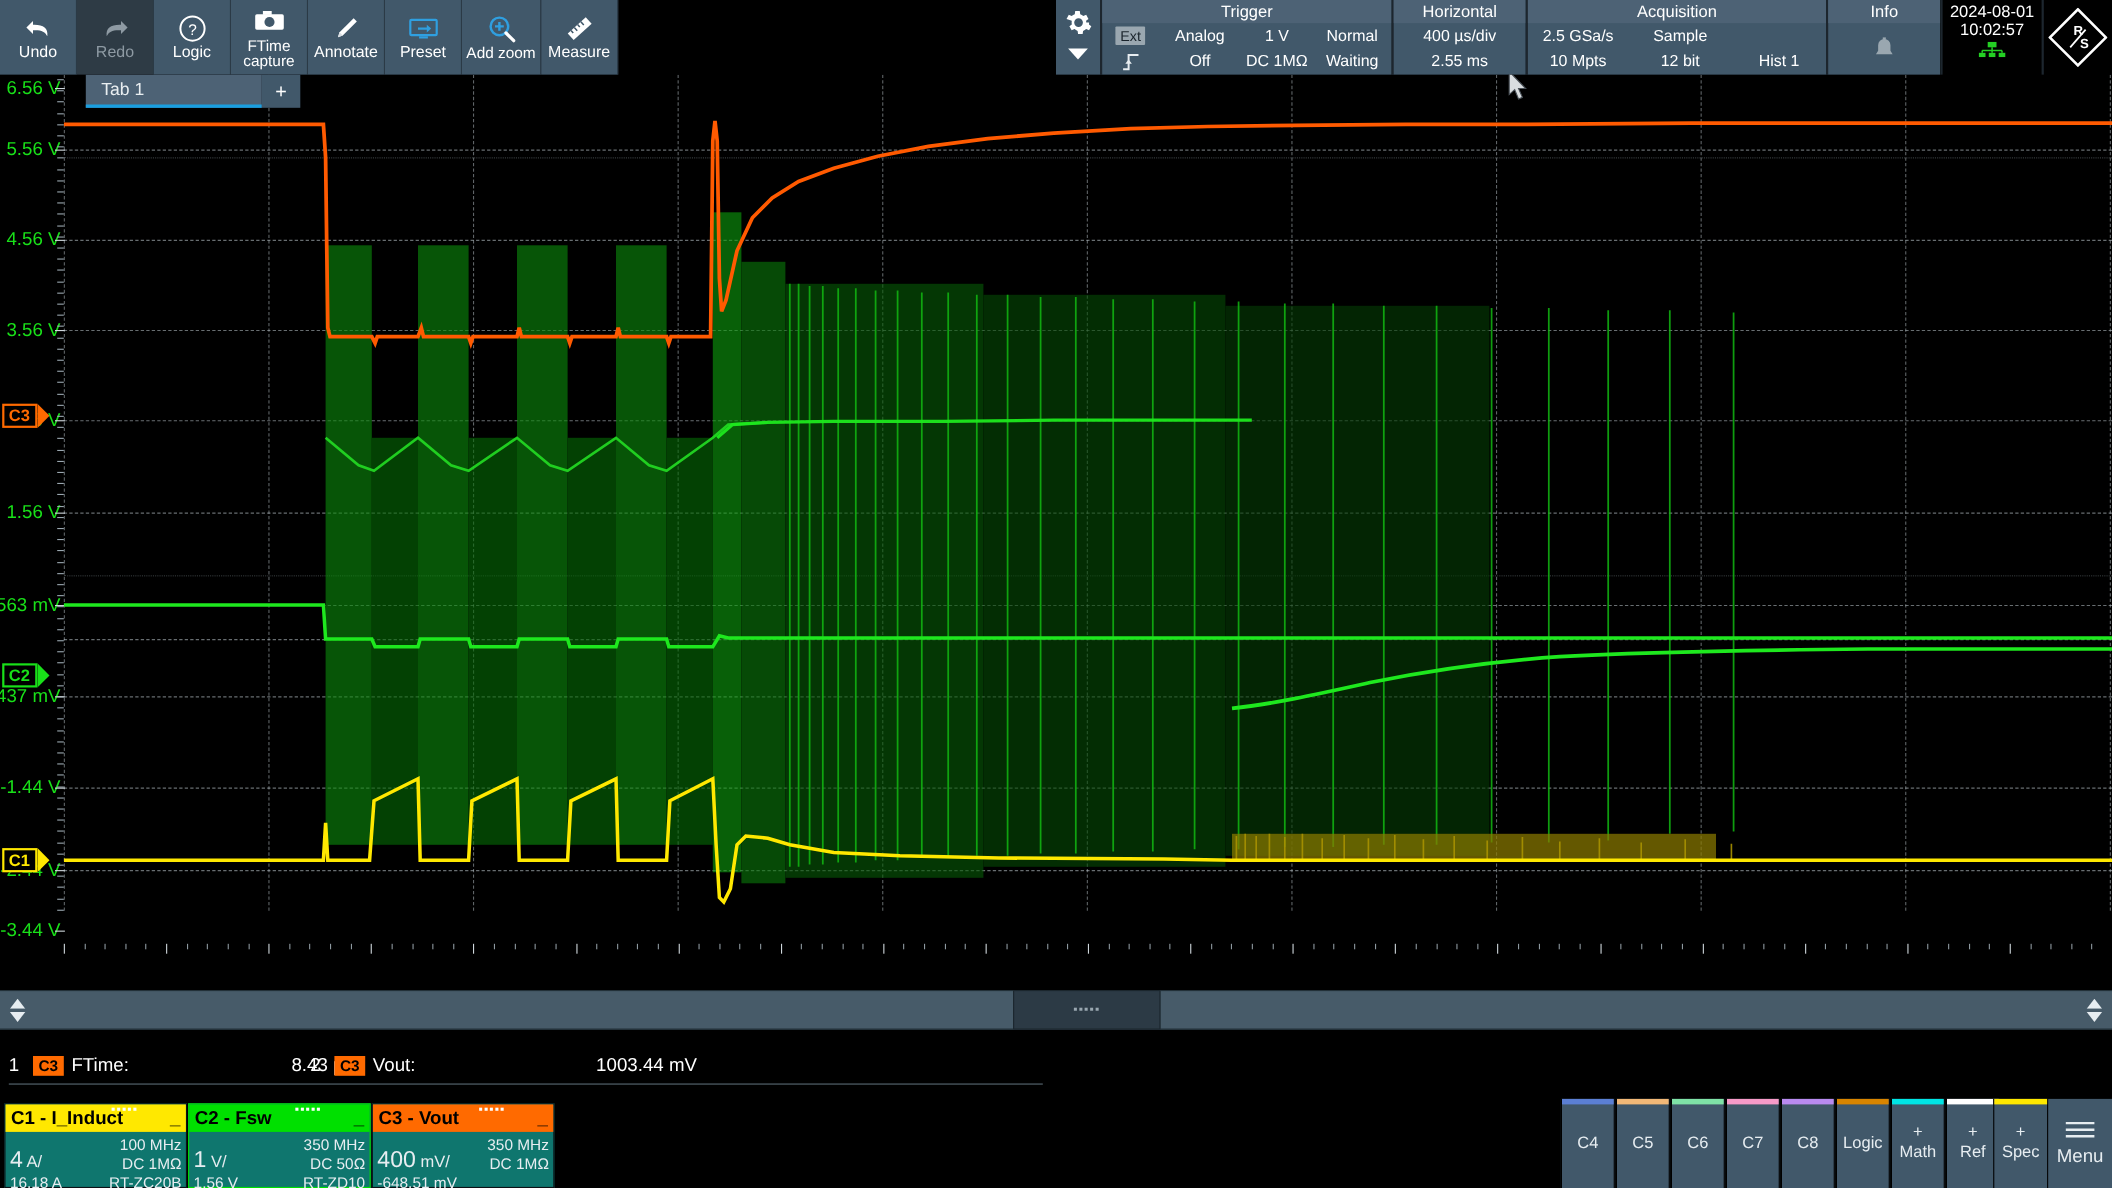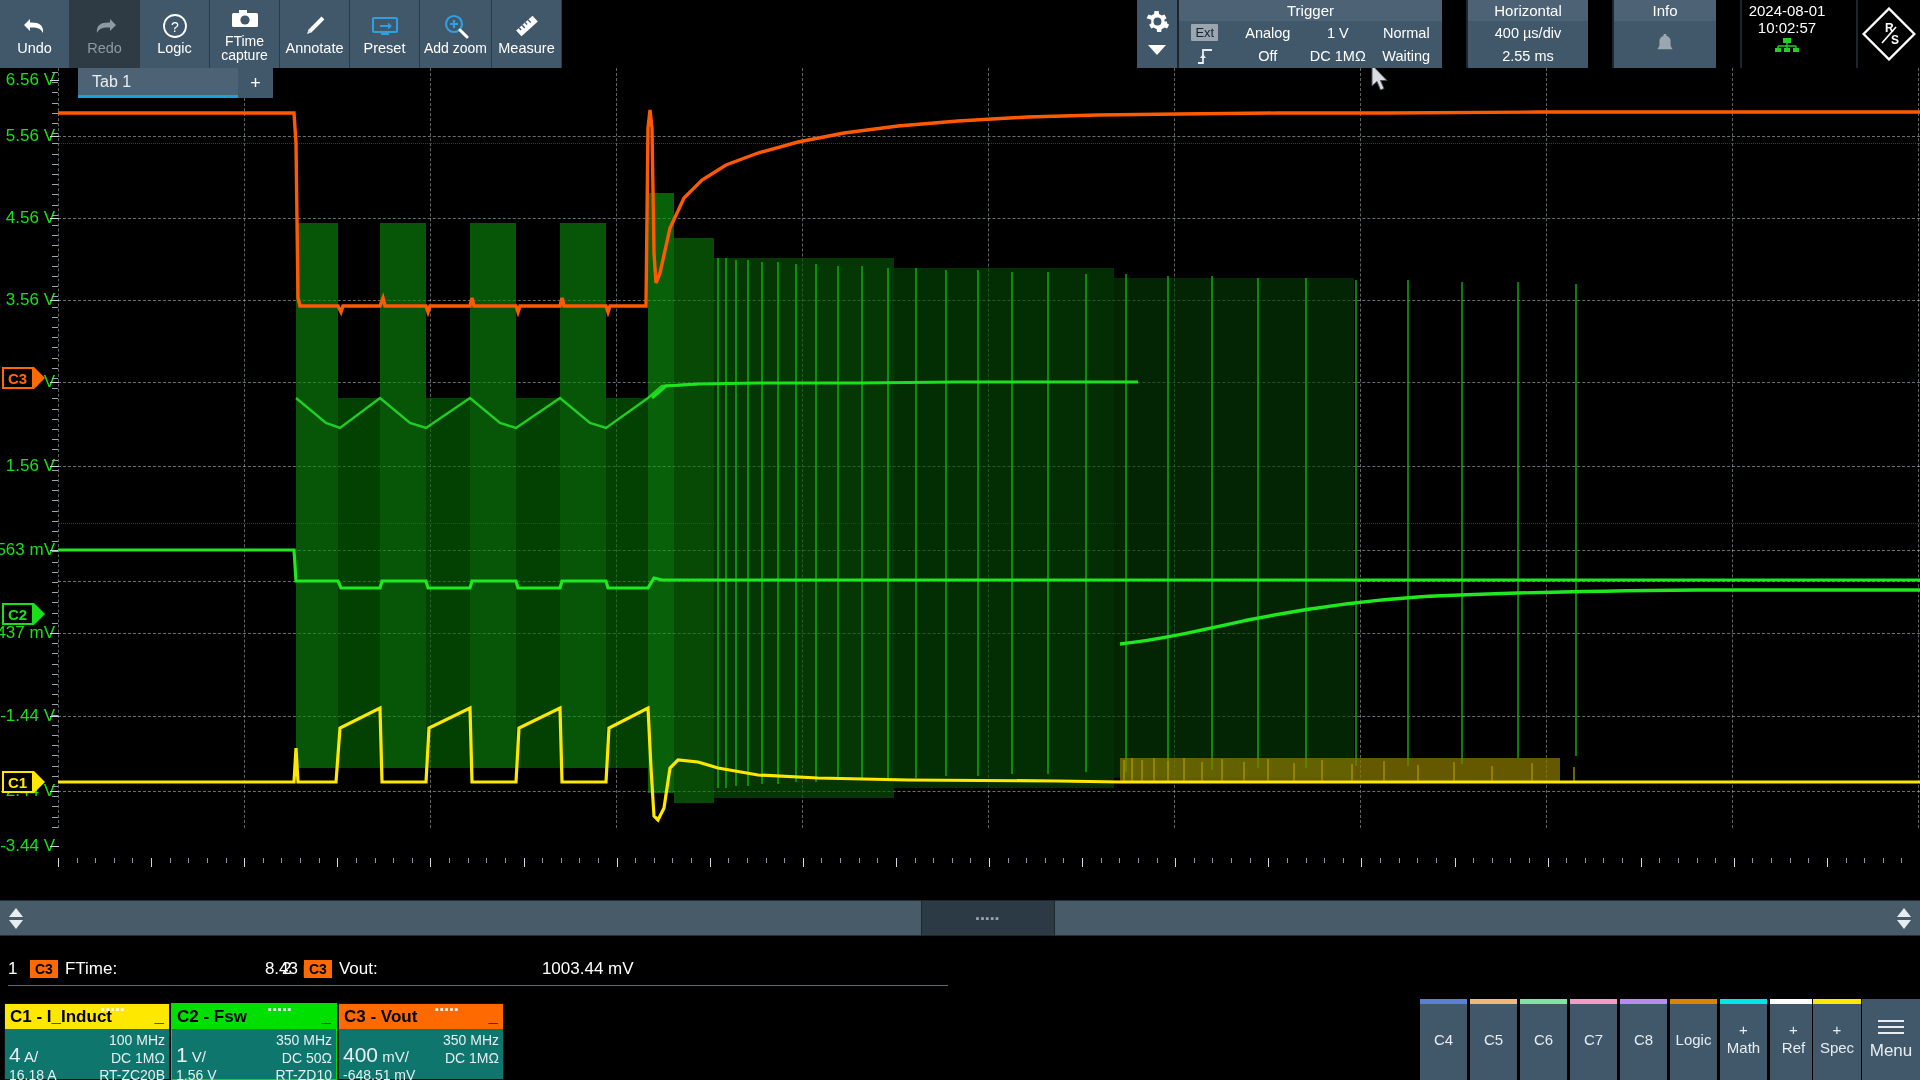--- a/index.html
+++ b/index.html
@@ -29,21 +29,21 @@
   .tb-btn.dim { background:#2e3b45; color:#8e9aa3; }
   .tb-gap { flex:1; background:#000; }
 
   .tb-gear {
     width:40px; height:68px; background:#41586a;
     display:flex; flex-direction:column; align-items:center; justify-content:center;
     gap:4px; cursor:pointer;
   }
 
   
-  .panels { display:flex; height:68px;gap:24px; }
+  .panels { display:flex; height:68px; }
   .panel { background:#41586a; border-left:2px solid #1d262e; position:relative; }
   .panel .phead {
     height:21px; background:#4d6275; color:#fff; font-size:15px;
     display:flex; align-items:center; justify-content:center;
   }
   .panel .prow { display:flex; height:23.5px; align-items:center; }
   .panel .cell { color:#fff; font-size:14.5px; text-align:center; }
 
   .ext-badge {
     background:#9aa7b0; color:#19232b; font-size:13px; padding:1px 4px;
@@ -313,20 +313,33 @@
       <div class="panel" style="width:122px">
         <div class="phead">Horizontal</div>
         <div class="prow">
             <div class="cell" style="width:122px">400 µs/div</div>
           </div>
         <div class="prow">
             <div class="cell" style="width:122px">2.55 ms</div>
           </div>
       </div>
 
+      <div class="panel" style="width:273px">
+        <div class="phead">Acquisition</div>
+        <div class="prow">
+          <div class="cell" style="width:92px">2.5 GSa/s</div>
+          <div class="cell" style="width:95px">Sample</div>
+          <div class="cell" style="width:86px"></div>
+        </div>
+        <div class="prow">
+          <div class="cell" style="width:92px">10 Mpts</div>
+          <div class="cell" style="width:95px">12 bit</div>
+          <div class="cell" style="width:86px">Hist 1</div>
+        </div>
+      </div>
 
       <div class="panel" style="width:104px">
         <div class="phead">Info</div>
         <div style="height:47px;display:flex;align-items:center;justify-content:center">
           <svg width="22" height="24" viewBox="0 0 22 24">
               <path d="M11 2.5a5.6 5.6 0 00-5.6 5.6v5l-2 3.2h15.2l-2-3.2v-5A5.6 5.6 0 0011 2.5z" fill="#9aa7b0"></path>
               <rect x="9.6" y="1" width="2.8" height="2.2" fill="#9aa7b0"></rect>
             </svg>
         </div>
       </div>

